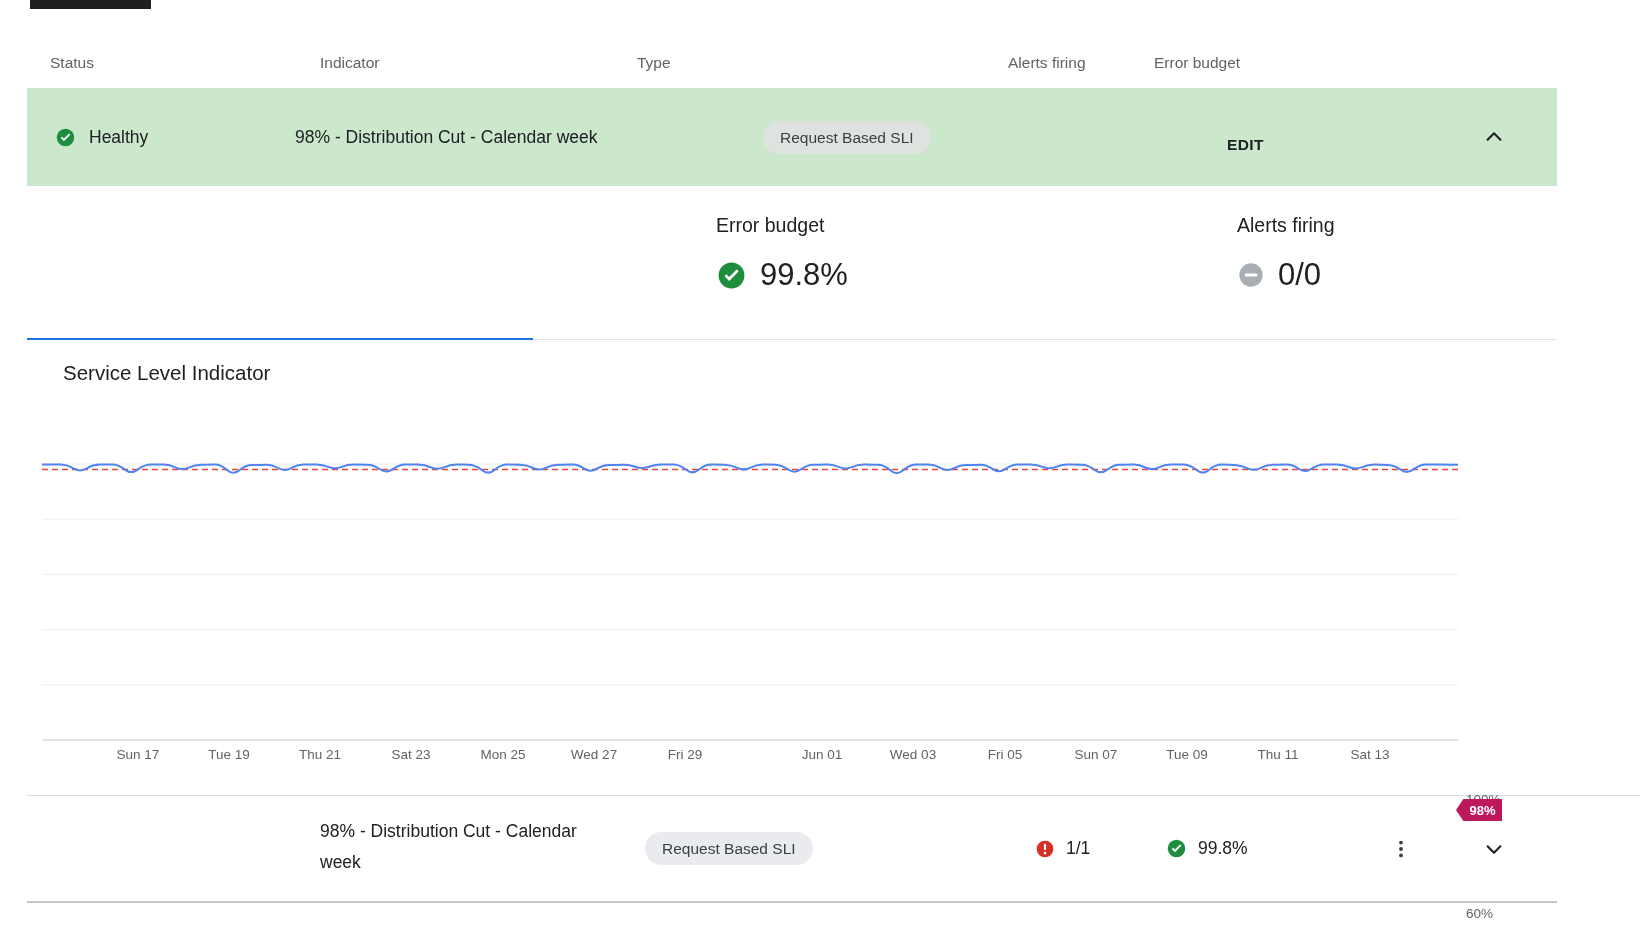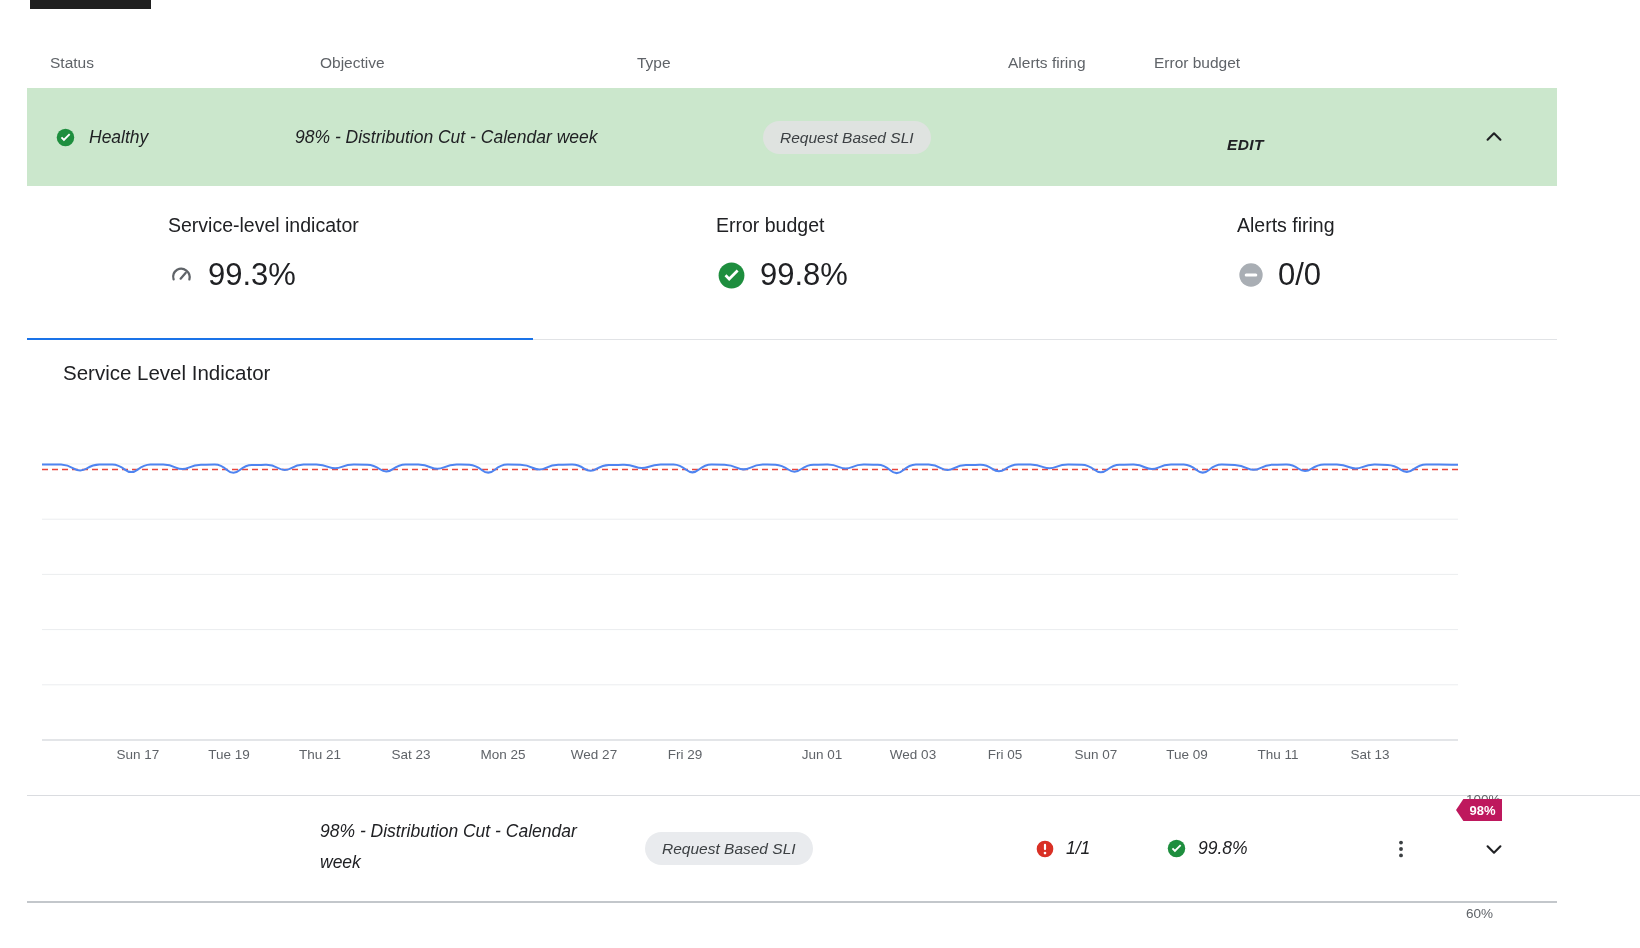--- a/index.html
+++ b/index.html
@@ -13,21 +13,21 @@
   .page { position:relative; width:1640px; height:948px; background:#fff; }
   .abs { position:absolute; }
 
   
   .top-artifact { position:absolute; left:30px; top:0; width:121px; height:9px; background:#1f1f1f; }
 
   
   .colhead { position:absolute; top:54px; font-size:15.5px; color:#5f6368; white-space:nowrap; }
 
   
-  .slo-row { position:absolute; left:27px; width:1530px;font-style:italic; }
+  .slo-row { position:absolute; left:27px; width:1530px; }
   .row-green { top:88px; height:98px; background:#cbe7cc; }
   .row-white { top:796px; height:107px; background:#fff; border-bottom:2px solid #c3c7cb; }
 
   .status-group { position:absolute; left:28px; top:0; height:100%; display:flex; align-items:center; gap:13px; }
   .status-label { font-size:17.5px; color:#202124; }
   .objective-text { font-size:17.5px; color:#202124; }
 
   .chip { position:absolute; height:33px; line-height:33px; border-radius:17px; padding:0 17px;
           font-size:15.5px; color:#3c4043; white-space:nowrap; }
   .chip-on-green { background:#dfe3e0; }
@@ -67,21 +67,21 @@
 </style>
 </head>
 <body>
 
 <div class="page">
 
   <div class="top-artifact"></div>
 
   <div>
     <span class="colhead" style="left:50px">Status</span>
-    <span class="colhead" style="left:320px">Objective</span>
+    <span class="colhead" style="left:320px">Indicator</span>
     <span class="colhead" style="left:637px">Type</span>
     <span class="colhead" style="left:1008px">Alerts firing</span>
     <span class="colhead" style="left:1154px">Error budget</span>
   </div>
 
   <div class="slo-row row-green" style="background: rgb(203, 231, 204);">
     <div class="status-group">
       <span>
         <svg width="21" height="21" viewBox="0 0 24 24">
             <circle cx="12" cy="12" r="10" fill="#1e8e3e"></circle>
@@ -95,32 +95,20 @@
     <span class="action-btn" style="left:1200px">EDIT</span>
     <span class="icon-btn" style="left:1455px;top:37px">
       <svg width="22" height="22" viewBox="0 0 24 24" fill="none" stroke="#202124" stroke-width="2.3" stroke-linecap="round" stroke-linejoin="round">
           <path d="M5 15l7-7 7 7"></path>
         </svg>
     </span>
   </div>
 
   <div class="details-panel">
 
-    <div class="metric" style="left:0;width:506px">
-      <span class="metric-label" style="left:141px">Service-level indicator</span>
-      <div class="metric-value-row" style="left:141px">
-        <span>
-          <svg width="27" height="27" viewBox="0 0 24 24" fill="none" stroke="#5f6368" stroke-width="2" stroke-linecap="round">
-            <path d="M5 15.5a7.6 7.6 0 0 1 3.1-8.6 7.6 7.6 0 0 1 10.9 8.6"></path>
-            <path d="M11.2 14.8l4.6-5.2"></path>
-          </svg>
-        </span>
-        <span class="metric-value">99.3%</span>
-      </div>
-    </div>
 
     <div class="metric" style="left:520px;width:462px">
       <span class="metric-label" style="left:169px">Error budget</span>
       <div class="metric-value-row" style="left:169px">
         <span>
           <svg width="31" height="31" viewBox="0 0 24 24">
               <circle cx="12" cy="12" r="10" fill="#1e8e3e"></circle>
               <path d="M10.2 16.2l-3.6-3.6 1.5-1.5 2.1 2.1 5.8-5.8 1.5 1.5z" fill="#fff"></path>
             </svg>
         </span>

